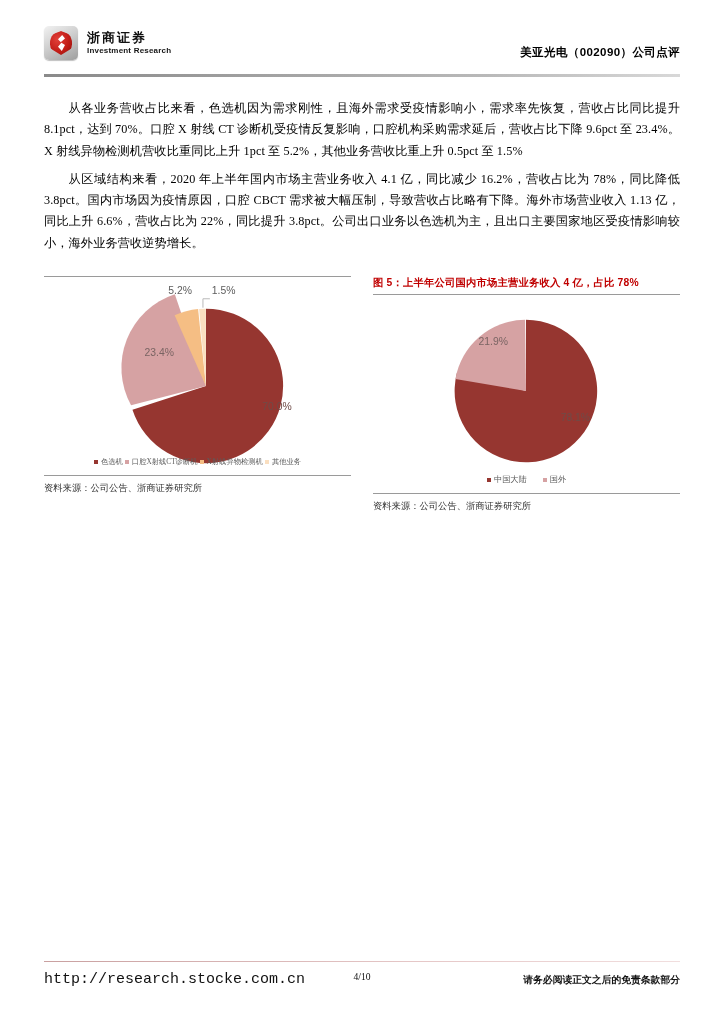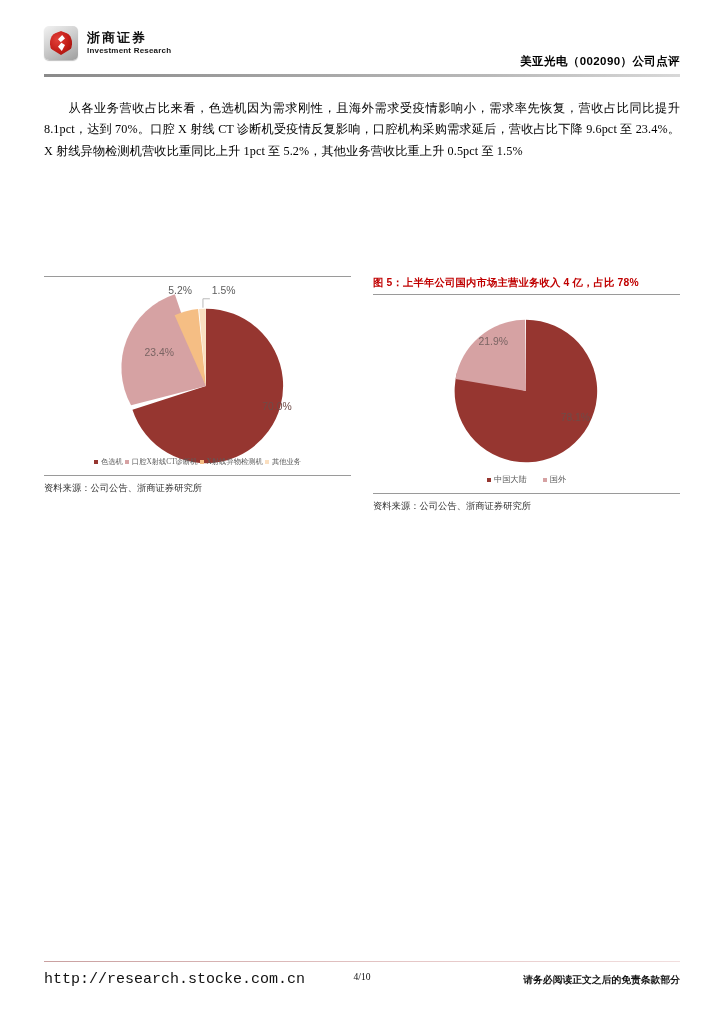--- a/index.html
+++ b/index.html
@@ -43,21 +43,21 @@
   .brand-text { margin-left: 9px; line-height: 1; }
   .brand-cn {
     font-size: 13px; font-weight: 700; letter-spacing: 2px;
     font-family: "Liberation Serif", "DejaVu Serif", serif; color: #111;
   }
   .brand-en {
     font-size: 8px; font-weight: 700; margin-top: 3px; letter-spacing: .2px;
     font-family: Liberation Sans, sans-serif; color: #151515;
   }
   .doc-title {
-    position: absolute; right: 0; bottom: 3px;
+    position: absolute; right: 0; bottom: 12px;
     font-size: 11.5px; font-weight: 700; letter-spacing: .4px;
     font-family: "Liberation Sans", "DejaVu Sans", sans-serif; color: #000;
   }
   .header-rule {
     position: absolute; left: 44px; top: 74px; width: 636px; height: 3px;
     background: linear-gradient(to right, #8a8a8a, #b9b9b9 70%, #d8d8d8);
   }
 
   
   .body-text { position: absolute; left: 44px; top: 86px; width: 636px; margin-top: 12px; }
@@ -145,20 +145,21 @@
         <div class="brand-cn">浙商证券</div>
         <div class="brand-en">Investment Research</div>
       </div>
     </div>
     <div class="doc-title">美亚光电（002090）公司点评</div>
   </div>
   <div class="header-rule"></div>
 
   <div class="body-text">
     <p class="para">从各业务营收占比来看，色选机因为需求刚性，且海外需求受疫情影响小，需求率先恢复，营收占比同比提升 8.1pct，达到 70%。口腔 X 射线 CT 诊断机受疫情反复影响，口腔机构采购需求延后，营收占比下降 9.6pct 至 23.4%。X 射线异物检测机营收比重同比上升 1pct 至 5.2%，其他业务营收比重上升 0.5pct 至 1.5%</p>
+    <p class="para">从区域结构来看，2020 年上半年国内市场主营业务收入 4.1 亿，同比减少 16.2%，营收占比为 78%，同比降低 3.8pct。国内市场因为疫情原因，口腔 CBCT 需求被大幅压制，导致营收占比略有下降。海外市场营业收入 1.13 亿，同比上升 6.6%，营收占比为 22%，同比提升 3.8pct。公司出口业务以色选机为主，且出口主要国家地区受疫情影响较小，海外业务营收逆势增长。</p>
   </div>
 
   <div class="figures">
 
     <div class="figure">
       <div class="fig-box">
         <div class="pie-wrap">
           <svg class="pie-svg" viewBox="0 0 307 200">
 
             <path d="M162 110 L162 32 A78 78 0 1 1 87.8 134.1 Z" fill="#963630"></path>

